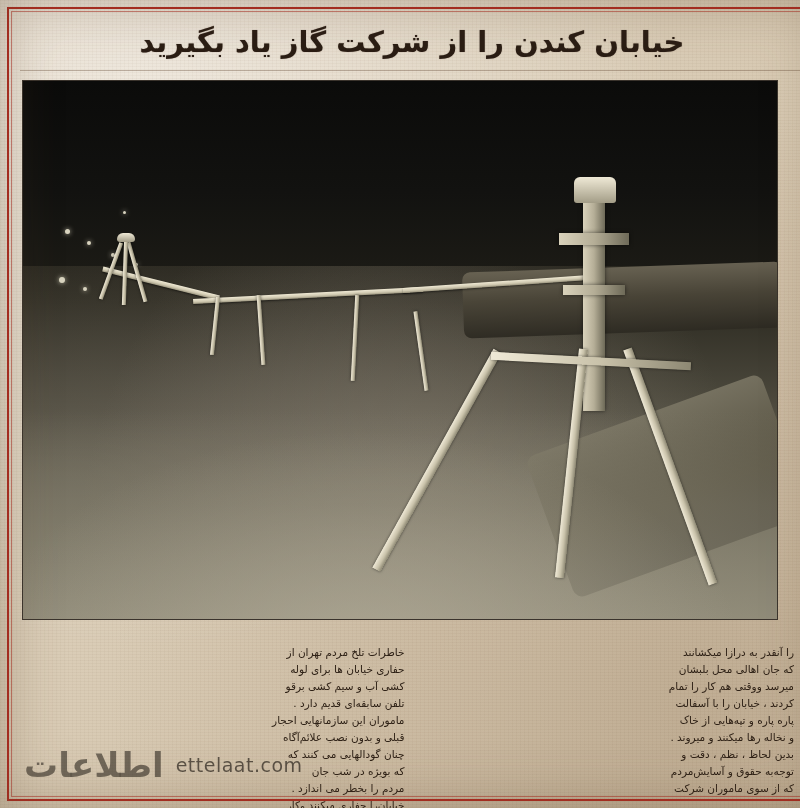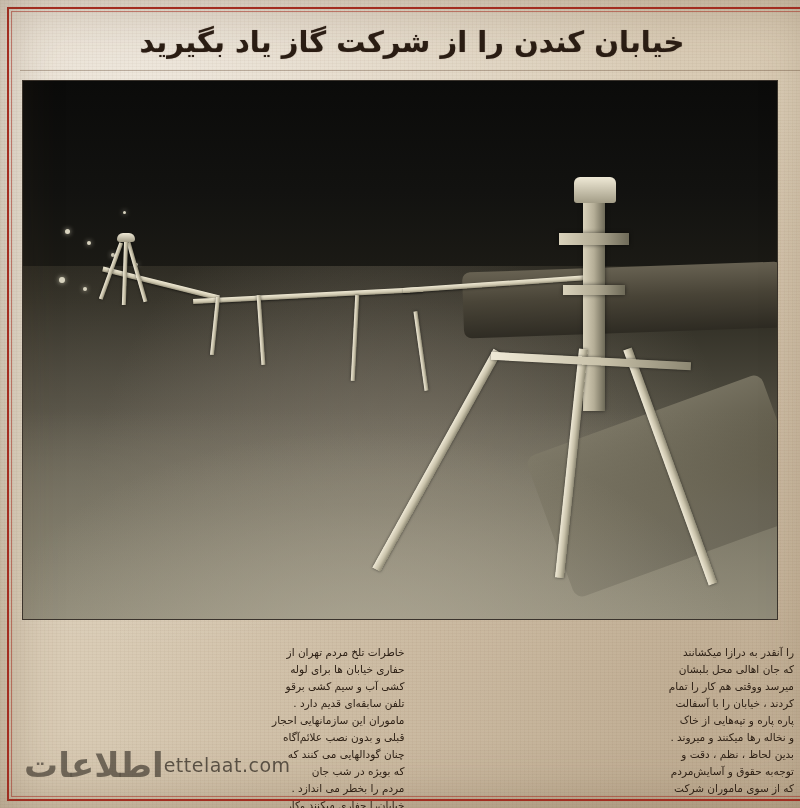--- a/index.html
+++ b/index.html
@@ -210,21 +210,21 @@
     color: #2e2116;
     white-space: pre-line;
   }
   
   .watermark {
     position: absolute;
     left: 24px;
     bottom: 26px;
     display: flex;
     align-items: center;
-    gap: 0;
+    gap: 12px;
     opacity: 0.92;
     pointer-events: none;
   }
   .wm-mark {
     font-family: "DejaVu Sans", sans-serif;
     font-size: 34px;
     font-weight: bold;
     color: rgba(35,30,25,0.62);
     line-height: 1;
     letter-spacing: -1px;

